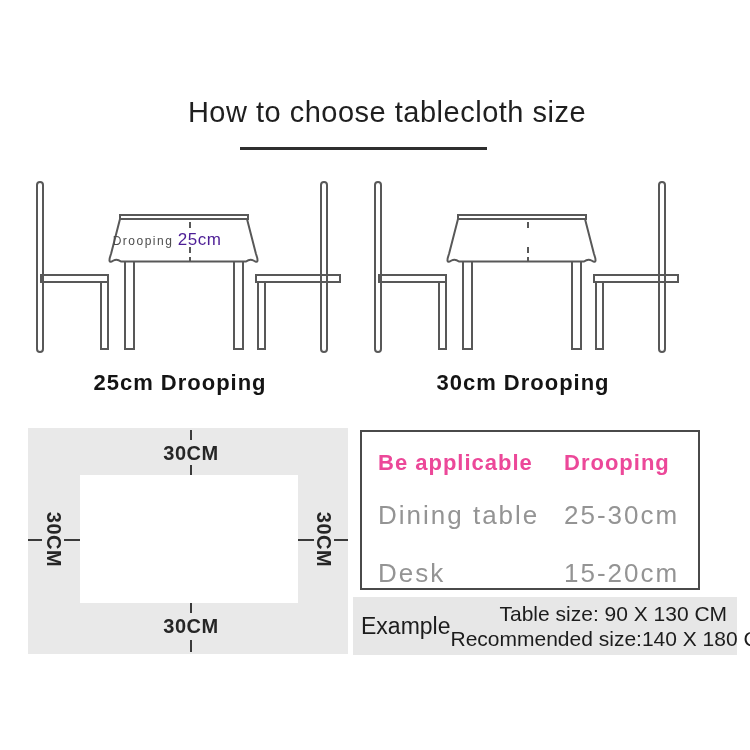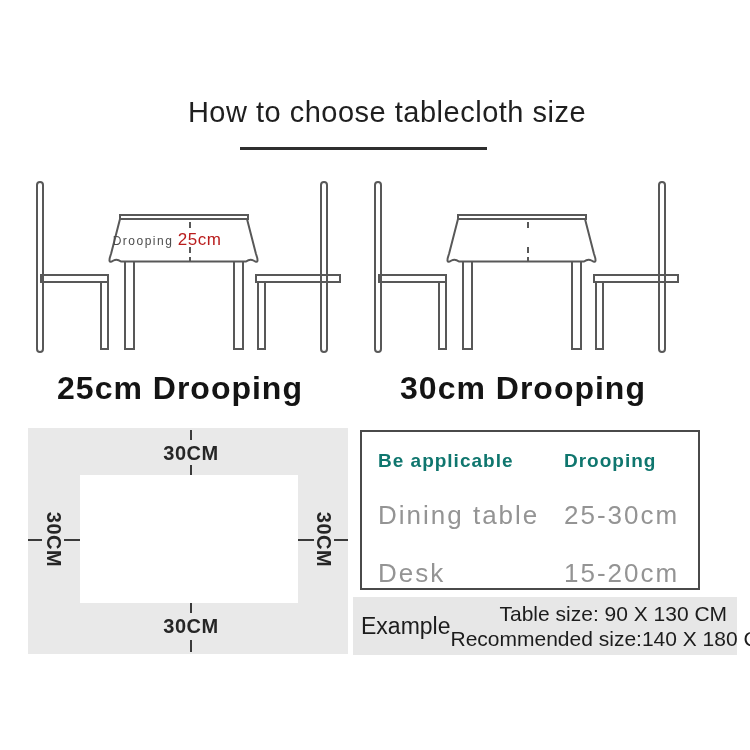--- a/index.html
+++ b/index.html
@@ -19,24 +19,24 @@
   .illus{position:absolute;top:175px;width:330px;height:185px;}
   .illus-1{left:20px;}
   .illus-2{left:358px;}
   .droop-note{
     position:absolute;top:230px;width:140px;text-align:center;color:#4d4d4d;
     white-space:nowrap;
   }
   .droop-note-1{left:97px;}
   .droop-note-2{left:442px;}
   .droop-note .small{font-size:12px;letter-spacing:1.5px;}
-  .droop-note .big{font-size:17px;letter-spacing:.5px;color:#b91c1c;}
+  .droop-note .big{font-size:17px;letter-spacing:.5px;color:#4c1d95;}
   .caption{
     position:absolute;top:370px;width:330px;text-align:center;
-    font-size:32px;font-weight:700;letter-spacing:1px;color:#141414;
+    font-size:22px;font-weight:700;letter-spacing:1px;color:#141414;
   }
   .caption-1{left:15px;}
   .caption-2{left:358px;}
   
   .dim-panel{
     position:absolute;left:28px;top:428px;width:320px;height:226px;background:#e9e9e9;
   }
   .dim-white{
     position:absolute;left:52px;top:47px;width:218px;height:128px;background:#ffffff;
   }
@@ -49,21 +49,21 @@
   .dim-left  {left:-5px;top:100px;transform:rotate(90deg);}
   .dim-right {left:265px;top:100px;transform:rotate(90deg);}
   .tick-v{position:absolute;width:2px;background:#3a3a3a;}
   .tick-h{position:absolute;height:2px;background:#3a3a3a;}
   
   .spec-table{
     position:absolute;left:360px;top:430px;width:340px;height:160px;
     border:2px solid #4a4a4a;background:#fff;box-sizing:border-box;
   }
   .spec-cell{position:absolute;white-space:nowrap;}
-  .spec-head{font-size:19px;font-weight:700;color:#0f766e;letter-spacing:1px;}
+  .spec-head{font-size:22px;font-weight:700;color:#ec4899;letter-spacing:1px;}
   .spec-val{font-size:26px;color:#949494;letter-spacing:2px;}
   .c-left{left:16px;}
   .c-right{left:202px;}
   .r-head{top:18px;}
   .r-1{top:68px;}
   .r-2{top:126px;}
   
   .example-box{
     position:absolute;left:353px;top:597px;width:384px;height:58px;background:#e7e7e7;
     display:flex;align-items:center;

